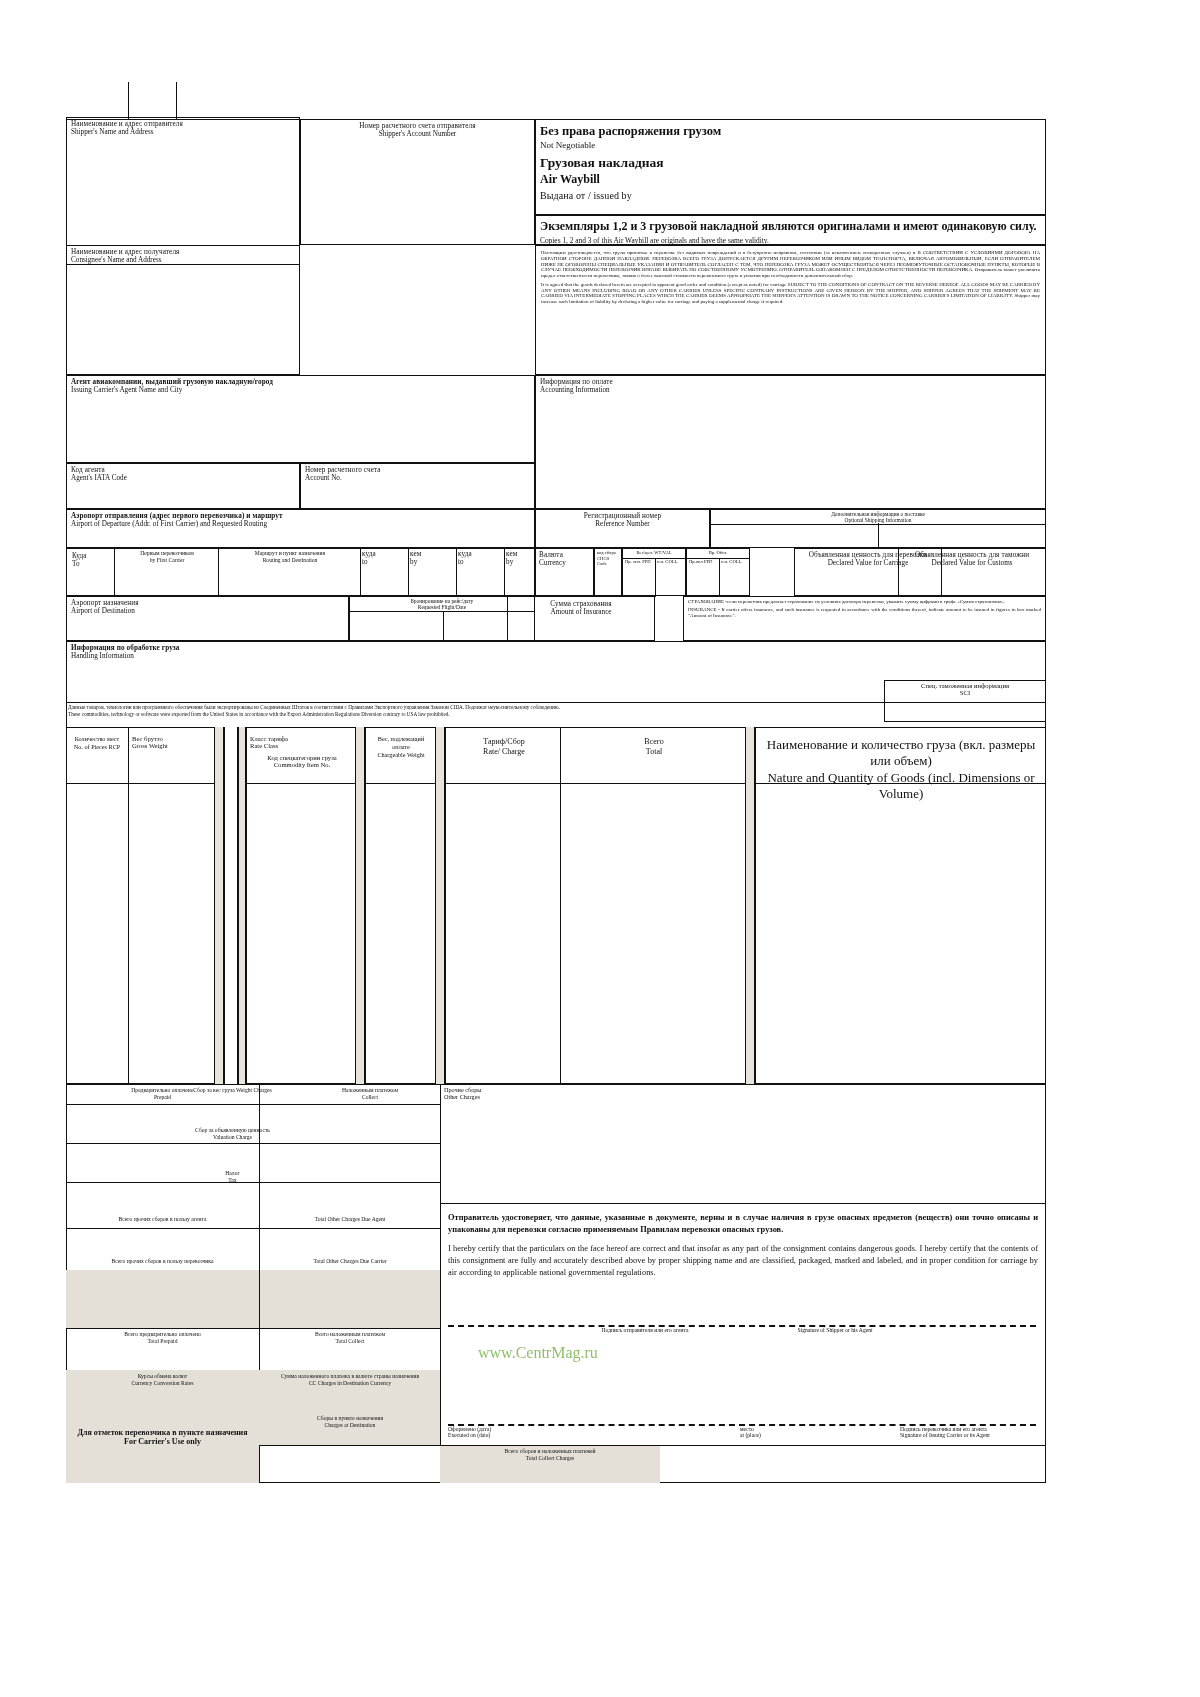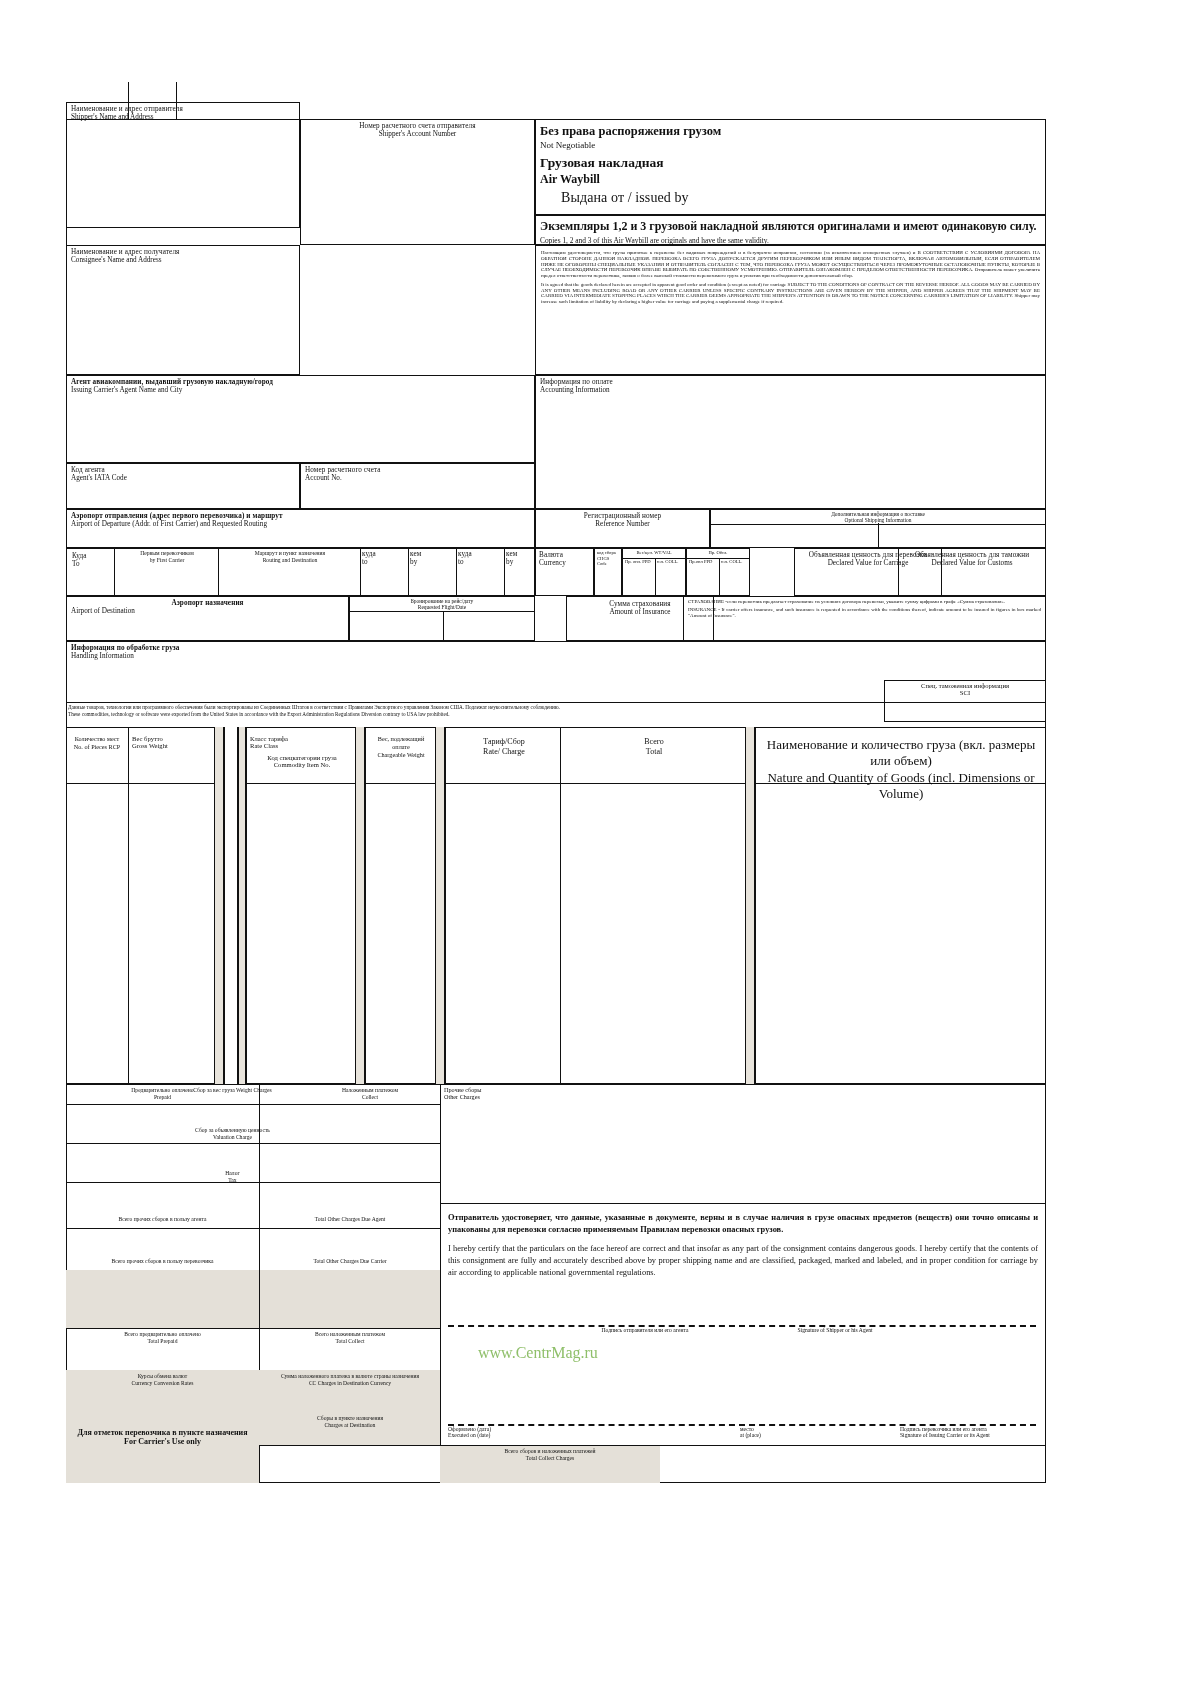--- a/index.html
+++ b/index.html
@@ -29,40 +29,40 @@
 </head>
 <body>
 
 <div id="sheet">
 
   <div class="tick" style="left:128px;top:82px;height:38px;"></div>
   <div class="tick" style="left:176px;top:82px;height:38px;"></div>
 
   <div class="bx" style="left:66px;top:119px;width:980px;height:1364px;"></div>
 
-  <div class="bx" style="left:66px;top:102px;width:234px;height:126px;">
+  <div class="bx" style="left:66px;top:117px;width:234px;height:148px;">
     <div class="pad">
       <div class="lbl-ru">Наименование и адрес отправителя</div>
       <div class="lbl-en">Shipper's Name and Address</div>
     </div>
   </div>
   <div class="bx" style="left:300px;top:119px;width:235px;height:126px;">
     <div class="pad ctr">
       <div class="lbl-ru">Номер расчетного счета отправителя</div>
       <div class="lbl-en">Shipper's Account Number</div>
     </div>
   </div>
 
   <div class="bx" style="left:535px;top:119px;width:511px;height:96px;">
     <div class="pad" style="padding-top:4px;">
       <div class="title-b">Без права распоряжения грузом</div>
       <div class="title-n" style="margin-top:1px;">Not Negotiable</div>
       <div class="title-b" style="margin-top:5px;font-size:13.5px;">Грузовая накладная</div>
       <div class="title-aw" style="margin-top:1px;">Air Waybill</div>
-      <div class="lbl-ru" style="margin-top:3px;font-size:14px;margin-left:21px;">Выдана от / issued by</div>
+      <div class="lbl-ru" style="margin-top:3px;font-size:10px;">Выдана от / issued by</div>
     </div>
   </div>
 
   <div class="bx" style="left:535px;top:215px;width:511px;height:30px;">
     <div class="pad" style="padding-top:3px;">
       <div style="font-size:12px;font-weight:bold;">Экземпляры 1,2 и 3 грузовой накладной являются оригиналами и имеют одинаковую силу.</div>
       <div style="font-size:7.4px;margin-top:2px;">Copies 1, 2 and 3 of this Air Waybill are originals and have the same validity.</div>
     </div>
   </div>
 
@@ -198,33 +198,33 @@
   </div>
   <div class="bx" style="left:898px;top:548px;width:148px;height:48px;">
     <div class="ctr" style="padding-top:2px;">
       <div class="lbl-ru">Объявленная ценность для таможни</div>
       <div class="lbl-en">Declared Value for Customs</div>
     </div>
   </div>
 
   <div class="bx" style="left:66px;top:596px;width:283px;height:45px;">
     <div class="pad">
-      <div class="lbl-ru" style="font-weight:bold;text-align:center;">Аэропорт назначения</div>
+      <div class="lbl-ru" style="font-weight:normal;">Аэропорт назначения</div>
       <div class="lbl-en">Airport of Destination</div>
     </div>
   </div>
   <div class="bx" style="left:349px;top:596px;width:186px;height:45px;">
     <div class="ctr" style="padding-top:1px;">
       <div style="font-size:5.4px;">Бронирование на рейс/дату</div>
       <div style="font-size:5.4px;">Requested Flight/Date</div>
     </div>
     <div style="position:absolute;left:0;top:14px;width:100%;border-top:1px solid #111;"></div>
     <div style="position:absolute;left:93px;top:14px;height:31px;border-left:1px solid #111;"></div>
   </div>
-  <div class="bx" style="left:566px;top:596px;width:148px;height:45px;">
+  <div class="bx" style="left:507px;top:596px;width:148px;height:45px;">
     <div class="ctr" style="padding-top:3px;">
       <div class="lbl-ru">Сумма страхования</div>
       <div class="lbl-en">Amount of Insurance</div>
     </div>
   </div>
   <div class="bx" style="left:683px;top:596px;width:363px;height:45px;">
     <div style="padding:2px 4px;">
       <div class="tiny2">СТРАХОВАНИЕ -если перевозчик предлагает страхование на условиях договора перевозки, укажите сумму цифрами в графе «Сумма страхования».</div>
       <div class="tiny2" style="margin-top:2px;">INSURANCE - If carrier offers insurance, and such insurance is requested in accordance with the conditions thereof, indicate amount to be insured in figures in box marked "Amount of Insurance".</div>
     </div>

